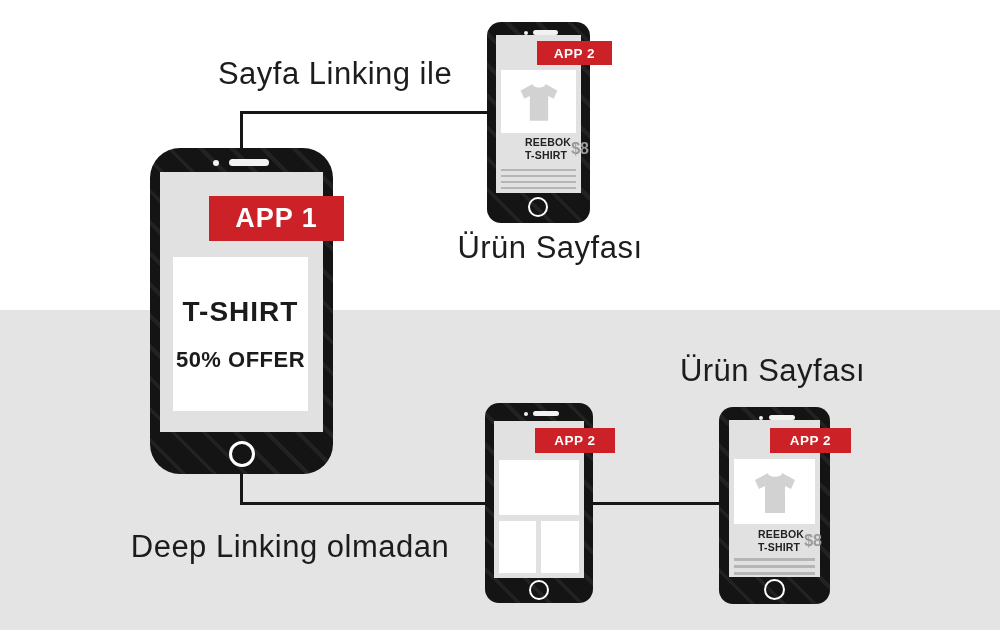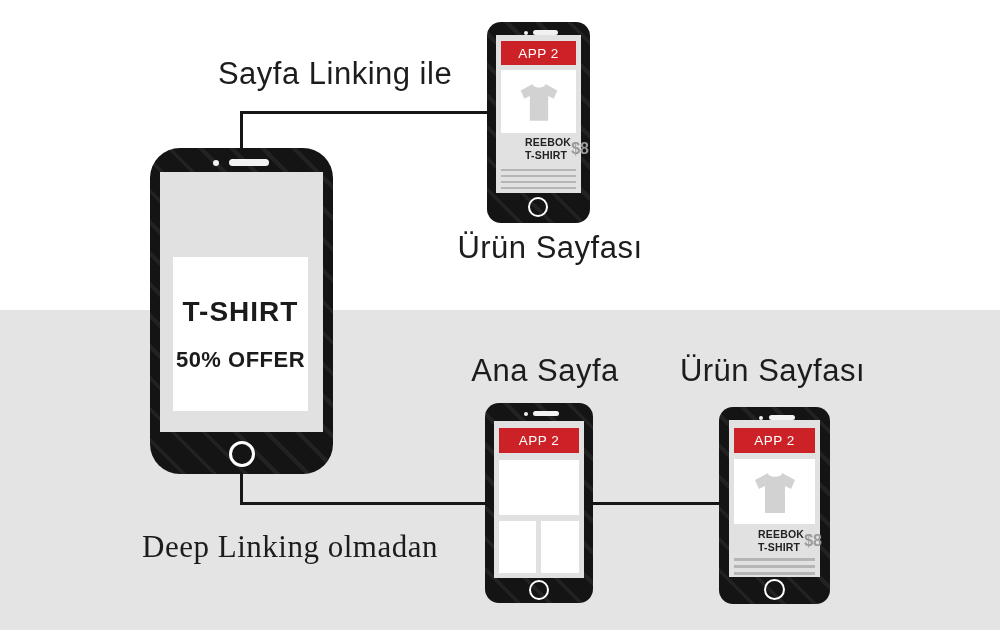--- a/index.html
+++ b/index.html
@@ -12,38 +12,38 @@
   .bg-bottom { position:absolute; left:0; top:310px; width:1000px; height:320px; background:#e4e4e4; }
 
   .caption {
     position:absolute; z-index:5; color:#1c1c1c; font-size:31px; font-weight:500;
     letter-spacing:0.5px; text-align:center; white-space:nowrap;
   }
   .cap-with    { left:185px; top:56px;  width:300px; }
   .cap-prodtop { left:425px; top:230px; width:250px; }
   .cap-home    { left:445px; top:353px; width:200px; }
   .cap-prodbot { left:660px; top:353px; width:225px; }
-  .cap-without { left:110px; top:529px; width:360px;font-family:Liberation Serif, serif; }
+  .cap-without { left:110px; top:529px; width:360px; }
 
   .connector { position:absolute; background:#161616; z-index:1; }
   .c-top-v { left:240px; top:111px; width:3px;   height:40px; }
   .c-top-h { left:240px; top:111px; width:250px; height:3px;  }
   .c-bot-v { left:240px; top:474px; width:3px;   height:31px; }
   .c-bot-h { left:240px; top:502px; width:520px; height:3px;  }
 
   .phone {
     position:absolute; z-index:2; background:#141414;
     background-image:repeating-linear-gradient(45deg, rgba(255,255,255,0.06) 0 4px, transparent 4px 22px);
   }
   .camera  { position:absolute; background:#f2f2f2; border-radius:50%; }
   .speaker { position:absolute; background:#f2f2f2; }
   .screen  { position:absolute; background:#e1e1e1; }
   .banner  {
-    position:absolute; background:#cb2127; color:#ffffff; font-weight:400;
-    display:flex; align-items:center; justify-content:center; letter-spacing:1px;
+    position:absolute; background:#cb2127; color:#ffffff; font-weight:700;
+    display:flex; align-items:center; justify-content:center; letter-spacing:1px;margin-left:36px;
   }
   .whitebox { position:absolute; background:#ffffff; }
   .homebtn  { position:absolute; border:3px solid #ffffff; border-radius:50%; background:transparent; }
   .phline   { position:absolute; background:#b5b5b5; }
 
   
   .phone-a { left:150px; top:148px; width:183px; height:326px; border-radius:30px; }
   .phone-a .camera  { left:63px; top:12px; width:6px; height:6px; }
   .phone-a .speaker { left:79px; top:11px; width:40px; height:7px; border-radius:4px; }
   .phone-a .screen  { left:10px; top:24px; width:163px; height:260px; }
@@ -109,28 +109,28 @@
   <div class="bg-top"></div>
   <div class="bg-bottom"></div>
 
   <div class="connector c-top-v"></div>
   <div class="connector c-top-h"></div>
   <div class="connector c-bot-v"></div>
   <div class="connector c-bot-h"></div>
 
   <div class="caption cap-with">Sayfa Linking ile</div>
   <div class="caption cap-prodtop">Ürün Sayfası</div>
-  <div class="caption cap-home">Ana Sayfa</div>
   <div class="caption cap-prodbot">Ürün Sayfası</div>
   <div class="caption cap-without">Deep Linking olmadan</div>
 
   <div class="phone phone-a">
     <span class="camera"></span>
     <span class="speaker"></span>
     <div class="screen">
+      <div class="banner">APP 1</div>
       <div class="whitebox offerbox">
         <div class="offer-title">T-SHIRT</div>
         <div class="offer-subtitle">50% OFFER</div>
       </div>
     </div>
     <span class="homebtn"></span>
   </div>
 
   <div class="phone phone-s phone-b">
     <span class="camera"></span>

